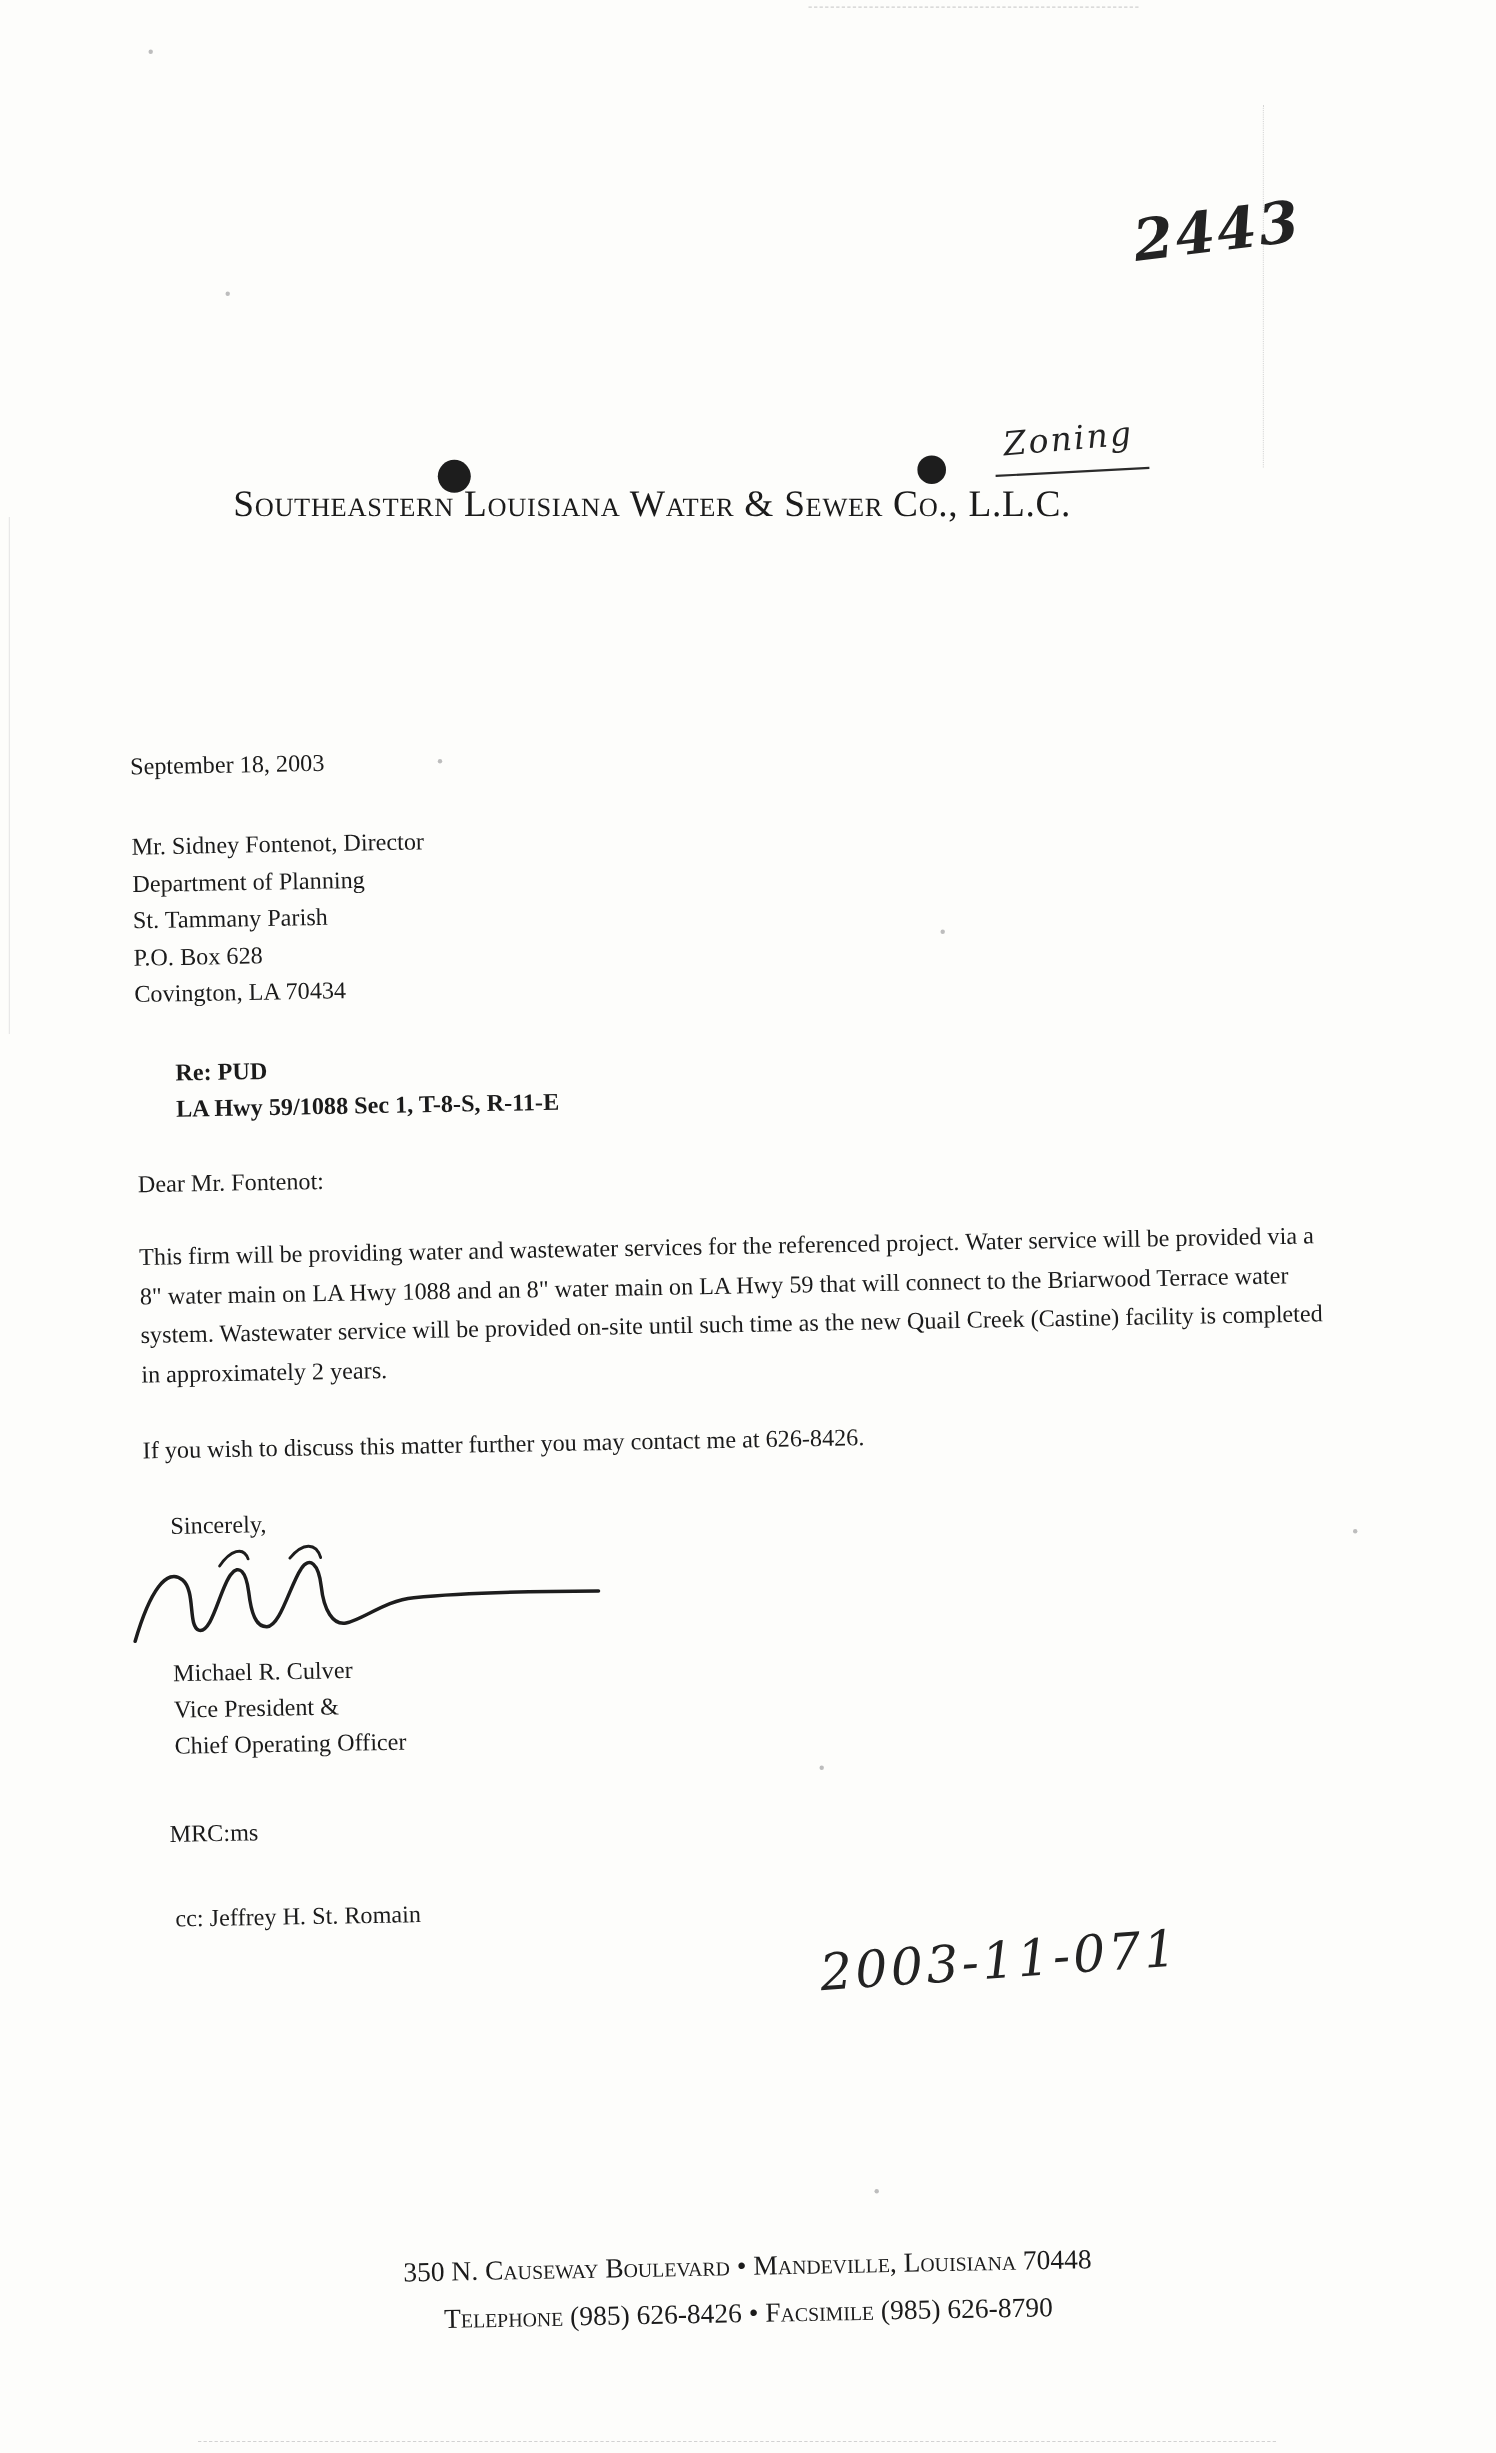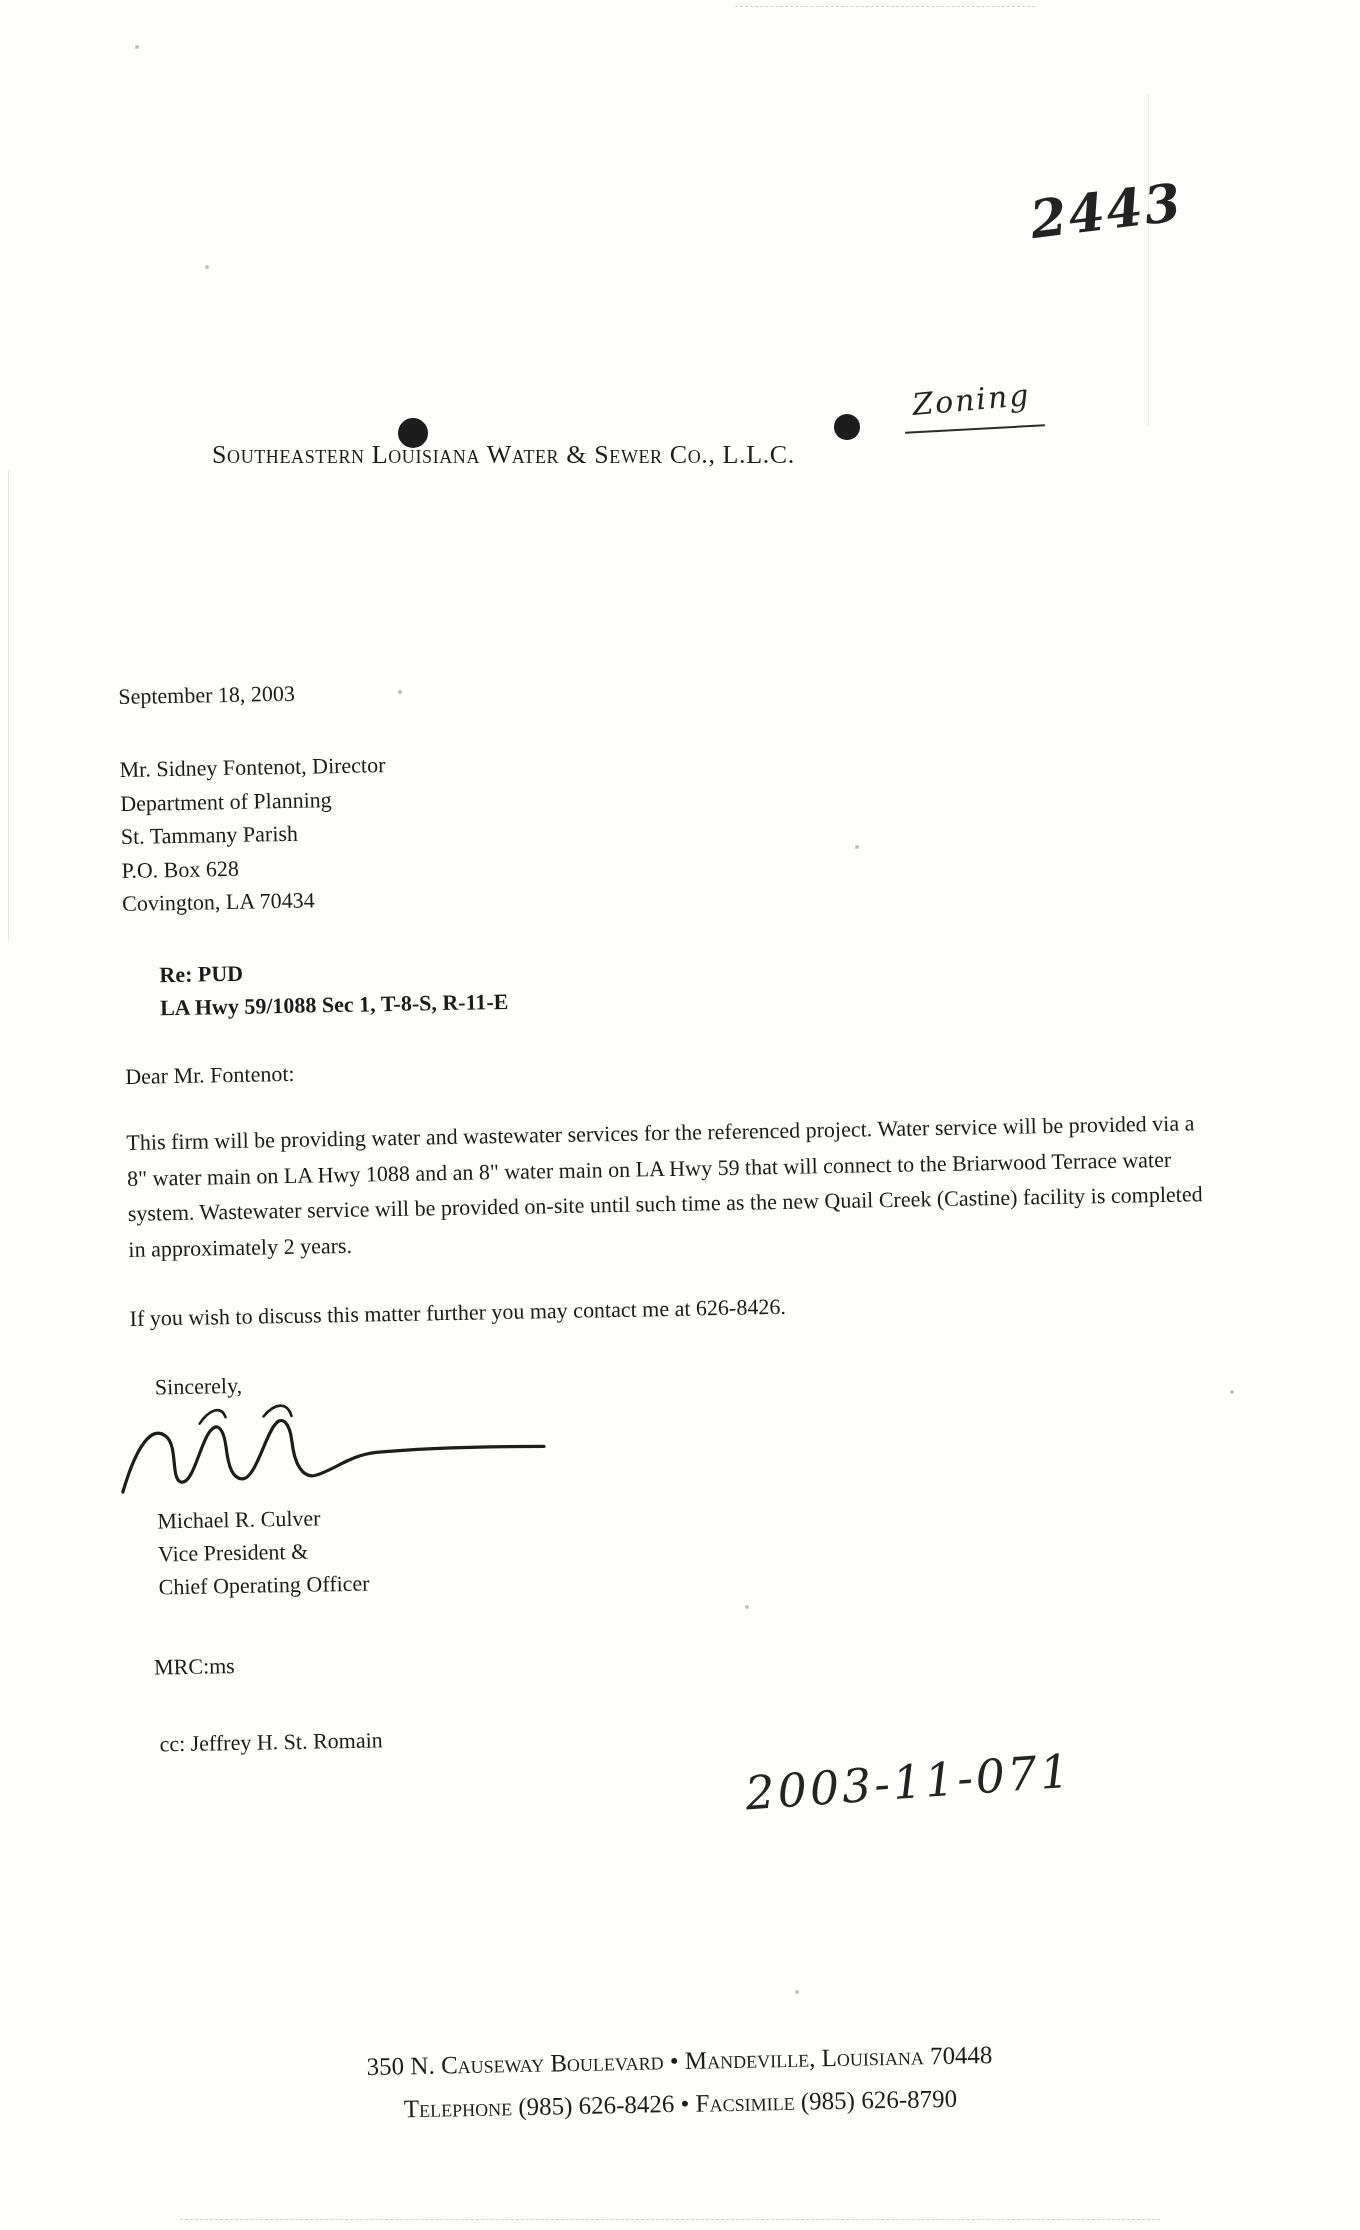--- a/index.html
+++ b/index.html
@@ -77,21 +77,21 @@
     letter-spacing: 3px;
   }
 
   
   .letterhead {
     position: absolute;
     top: 440px;
     left: 212px;
     width: 900px;
     font-variant: small-caps;
-    font-size: 26px;
+    font-size: 34px;
     letter-spacing: 0.6px;
     white-space: nowrap;
   }
   .blot {
     position: absolute;
     background: #1d1d1d;
     border-radius: 50%;
   }
   .blot-1 { top: 418px; left: 398px; width: 30px; height: 30px; }
   .blot-2 { top: 414px; left: 834px; width: 26px; height: 26px; }

